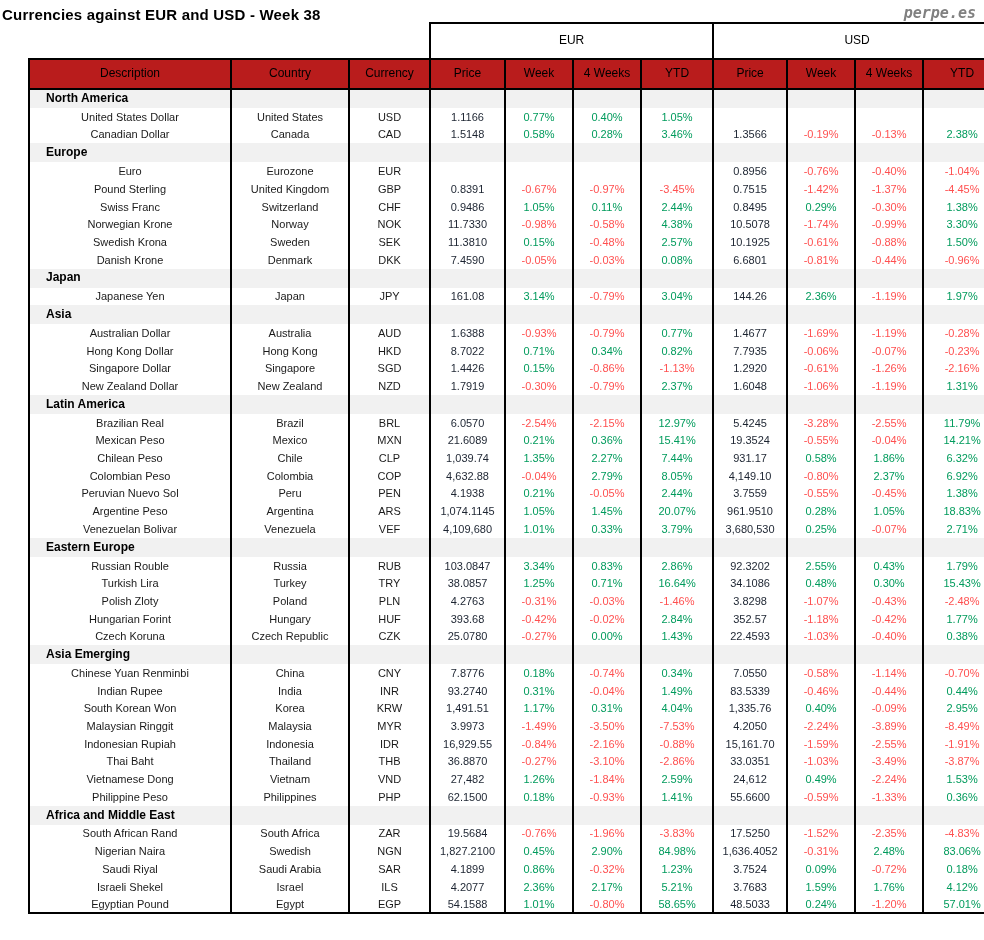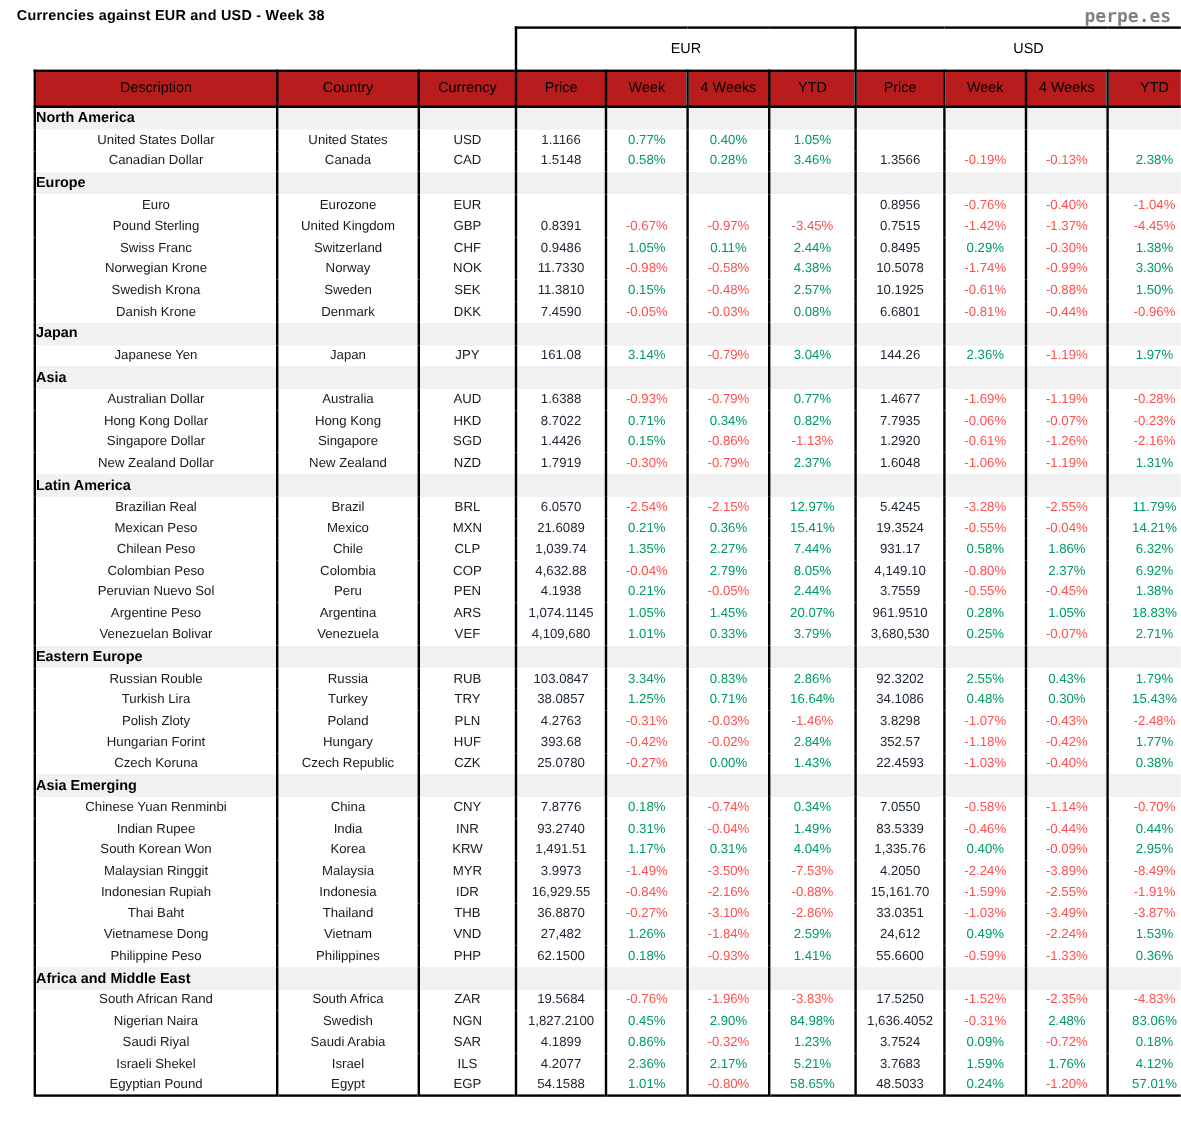--- a/index.html
+++ b/index.html
@@ -10,27 +10,27 @@
     --border:#000000;
     --brand:#808080;
   }
   *{box-sizing:border-box;}
   html,body{margin:0;padding:0;background:#ffffff;}
   body{
     width:984px;height:940px;position:relative;overflow:hidden;
     font-family:"Liberation Sans",sans-serif;color:#000;
   }
   .page-title{
-    position:absolute;top:6px;left:14px;
-    font-size:12px;font-weight:bold;letter-spacing:.2px;color:#000;
+    position:absolute;top:6px;left:2px;
+    font-size:15px;font-weight:bold;letter-spacing:.2px;color:#000;
   }
   .brand{
     position:absolute;top:4px;right:8px;
     font-family:"DejaVu Sans Mono",monospace;
-    font-size:15px;font-weight:bold;color:var(--brand);
+    font-size:15px;font-weight:bold;font-style:italic;color:var(--brand);
   }
   table.fx{
     position:absolute;top:22px;left:28px;width:972px;
     border-collapse:collapse;table-layout:fixed;
   }
   table.fx th,table.fx td{
     padding:0 2px;overflow:hidden;white-space:nowrap;
     font-size:11px;line-height:1.1;text-align:center;vertical-align:middle;
   }
   
@@ -42,21 +42,21 @@
   
   tr.colhead-row{height:30px;}
   tr.colhead-row th{
     border:2px solid var(--border);font-size:12px;font-weight:normal;background:#b91c1c;
   }
   
   tbody td{border-left:2px solid var(--border);border-right:2px solid var(--border);}
   table.fx{border-bottom:2px solid var(--border);}
   tr.section-row{height:19px;background:var(--section-bg);}
   tr.section-row td.section-name{
-    text-align:left;font-weight:bold;font-size:12px;padding-left:0;color:#000;margin-top:16px;
+    text-align:left;font-weight:bold;font-size:12px;padding-left:16px;color:#000;margin-top:16px;
   }
   tr.data-row{height:17.7px;background:#fff;}
   td.desc,td.country,td.code{color:#1a1a1a;}
   td.price{color:var(--ink);}
   td.pos{color:var(--pos);}
   td.neg{color:var(--neg);}
 </style>
 </head>
 <body>
 

